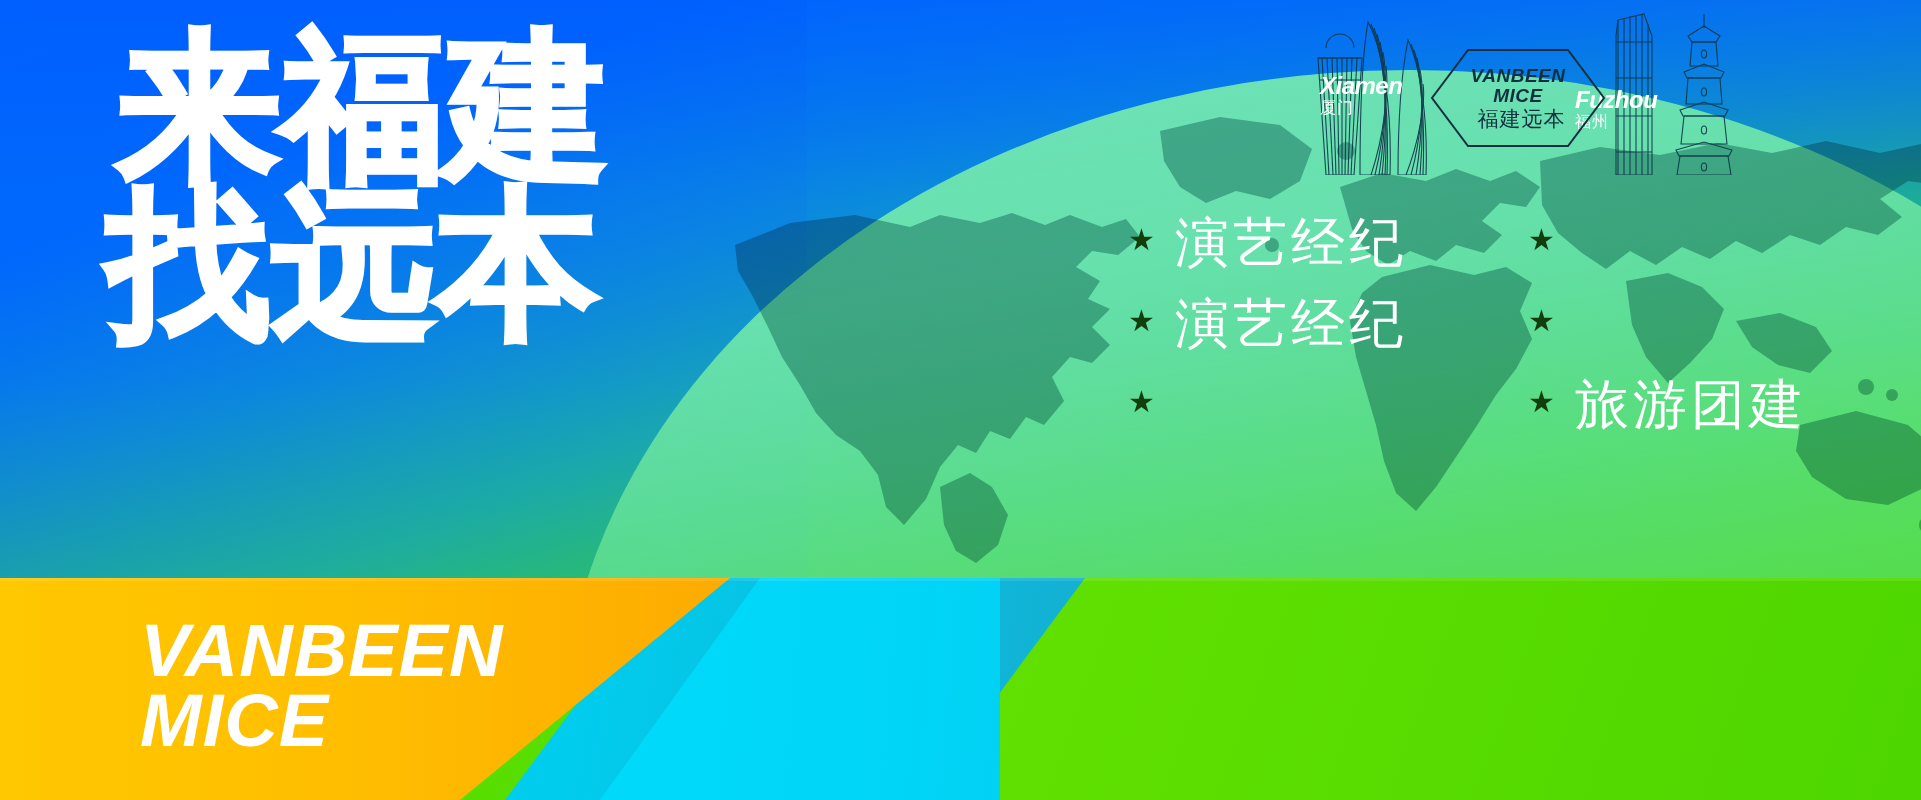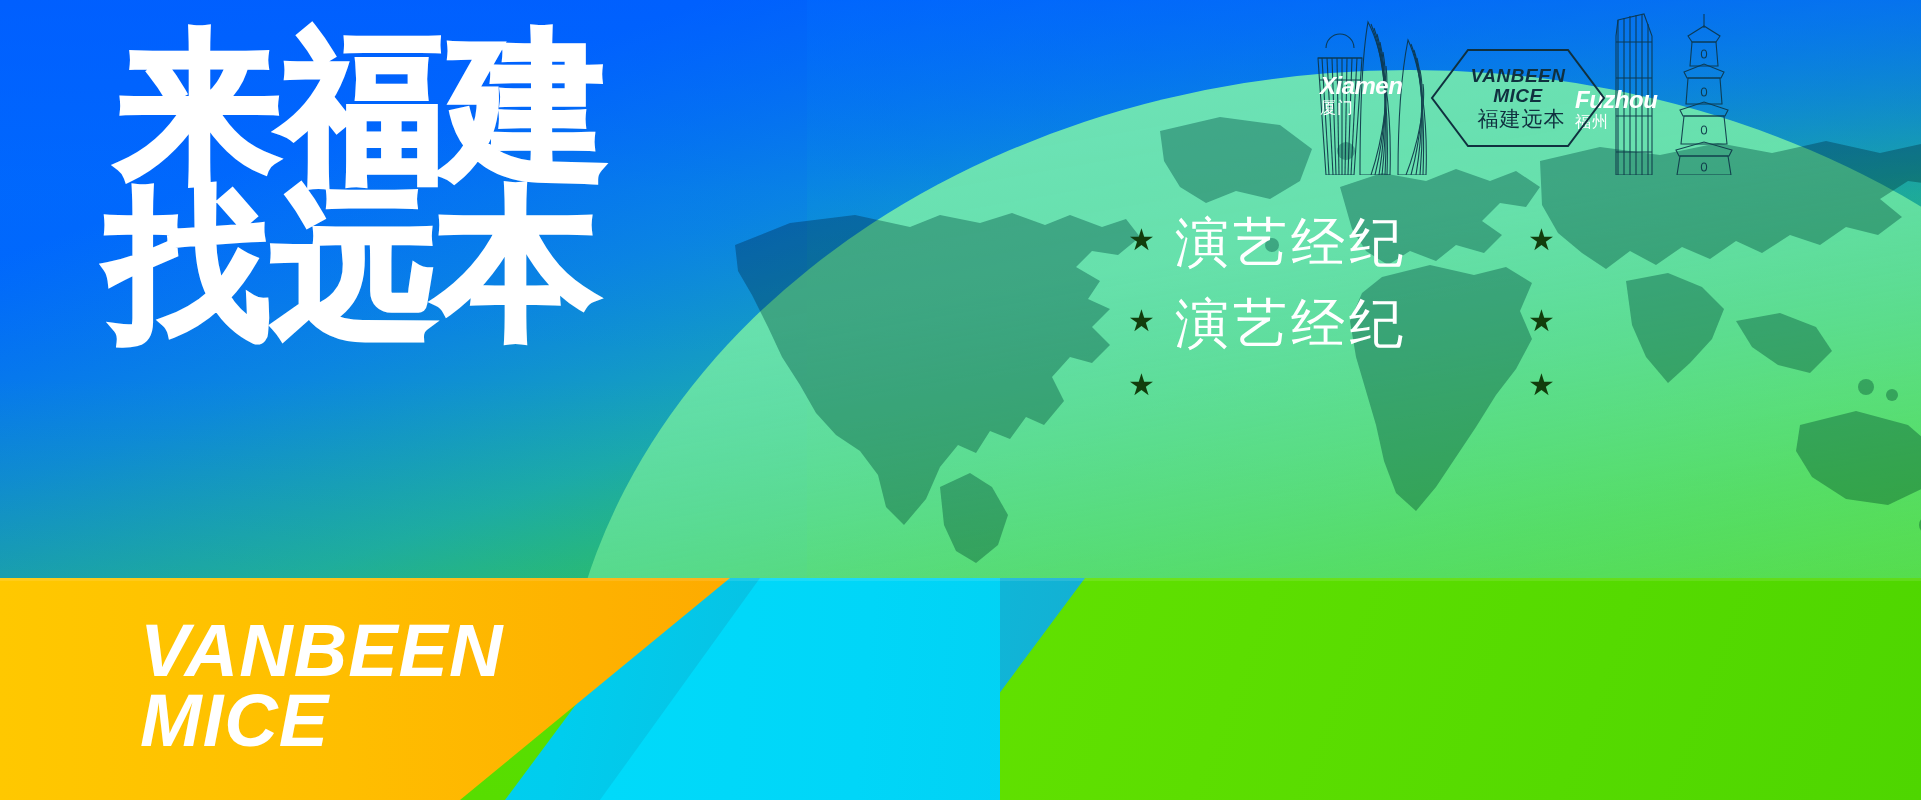--- a/index.html
+++ b/index.html
@@ -274,20 +274,21 @@
         <span>演艺经纪</span>
       </div>
       <div class="svc">
         <span class="star">★</span>
       </div>
       <div class="svc svc-l2">
         <span class="star">★</span>
       </div>
       <div class="svc">
         <span class="star">★</span>
+        <span>旅游团建</span>
       </div>
     </div>
 
     <div class="cities">
 
       <div class="city-art">
         <svg viewBox="0 0 480 175" preserveAspectRatio="none" aria-hidden="true">
           <g fill="none" stroke="#0d3547" stroke-width="1.1" opacity=".9">
 
             <g>

